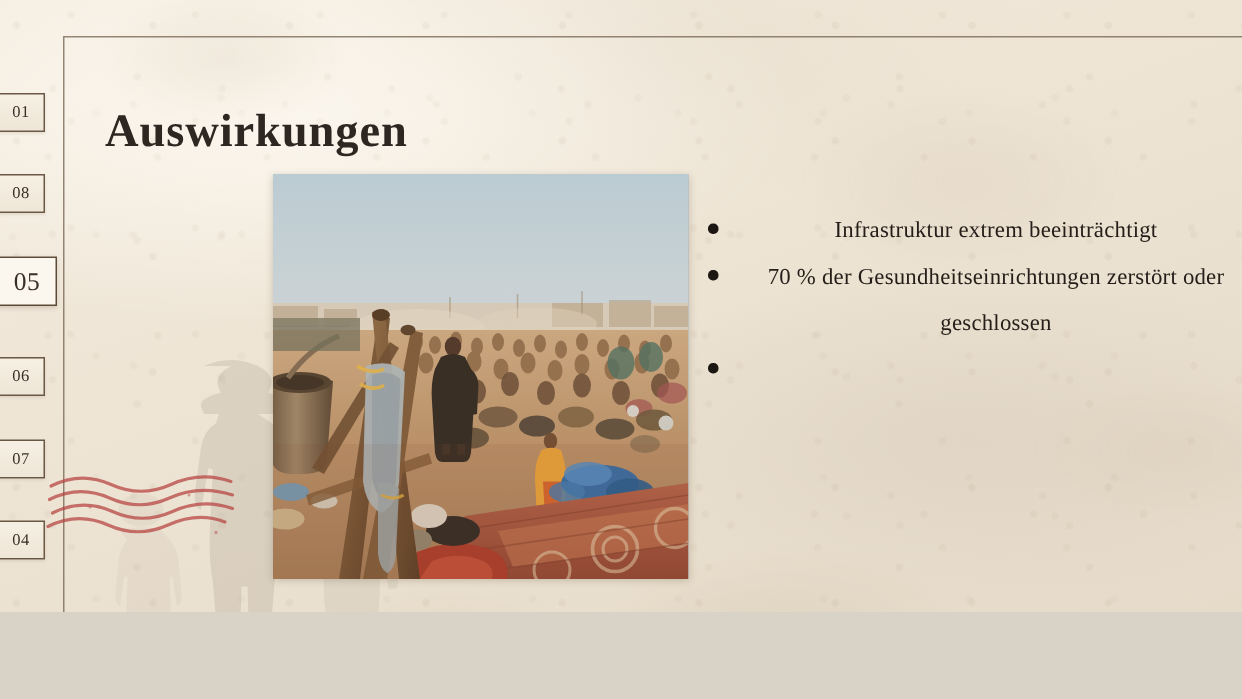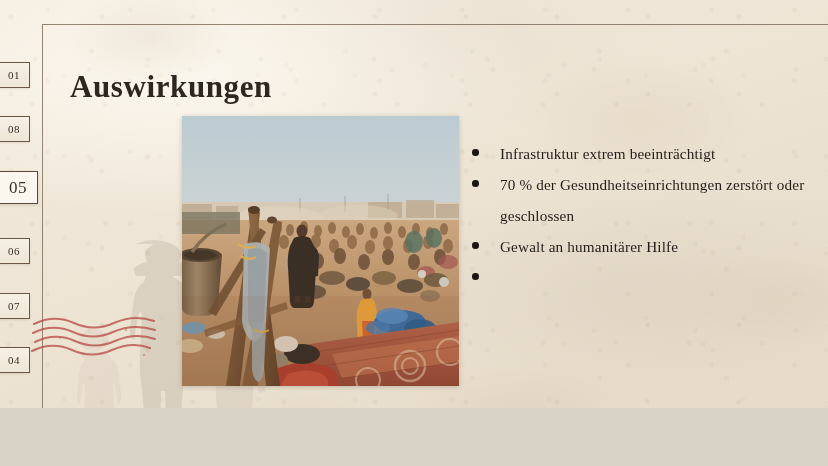--- a/index.html
+++ b/index.html
@@ -406,22 +406,21 @@
       </g>
       <g stroke="#d8a93f" stroke-width="2" fill="none" opacity="0.85">
         <path d="M72 214 q9 4 15 0"></path>
       </g>
 
       <rect width="277" height="270" fill="#e79a42" opacity="0.07"></rect>
       <rect y="180" width="277" height="90" fill="#7a4424" opacity="0.08"></rect>
     </svg>
   </div>
 
-  <ul class="bullets" style="list-style:none;margin:0;padding:0;">
+  <ul class="bullets" style="list-style:none;margin:0;padding:0;text-align:center;">
     <li class="bi"><span class="dot"></span><span>Infrastruktur extrem beeinträchtigt</span></li>
     <li class="bi"><span class="dot"></span><span>70 % der Gesundheitseinrichtungen zerstört oder geschlossen</span></li>
-    <li class="bi"><span class="dot"></span><span>Gewalt an humanitärer Hilfe</span></li>
     <li class="bi"><span class="dot"></span></li>
   </ul>
 
   <div class="bottomband"></div>
 
 </div>
 
 </body></html>

